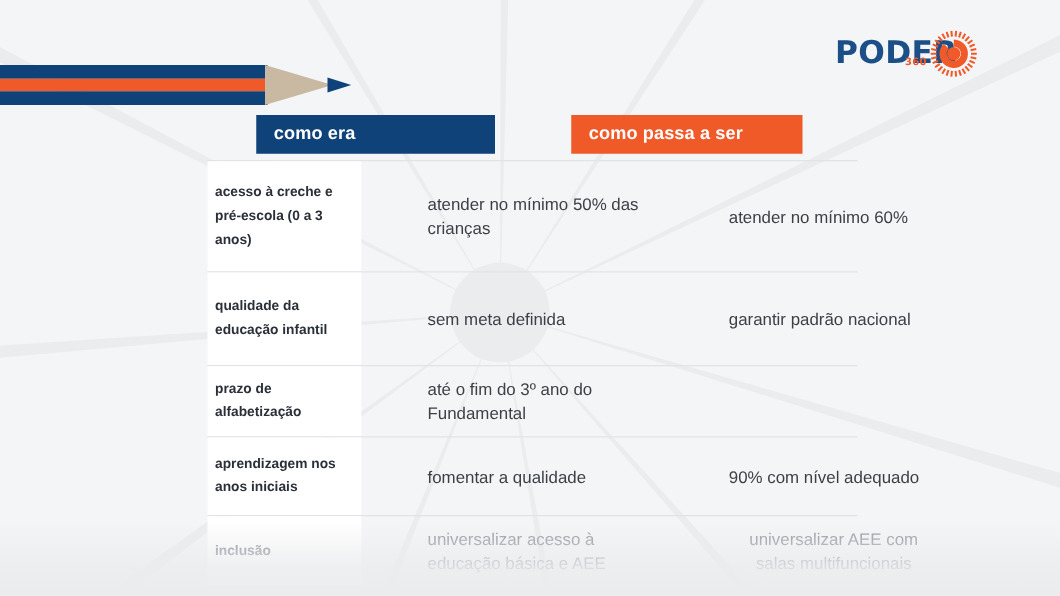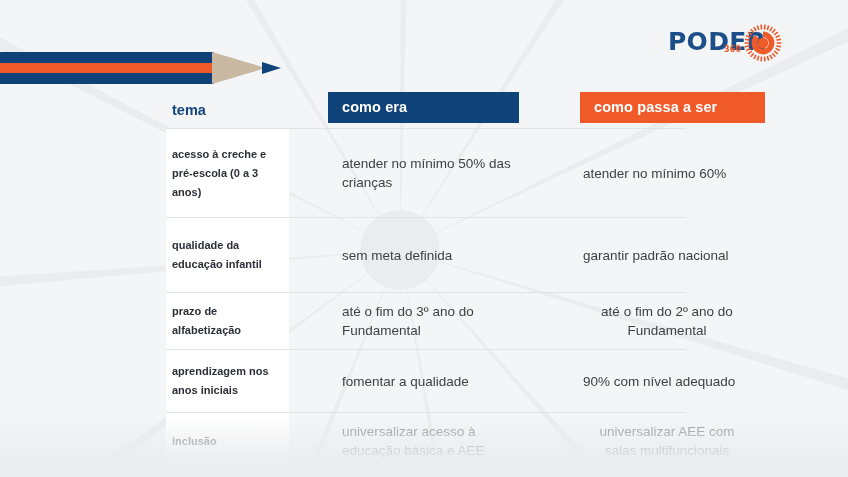--- a/index.html
+++ b/index.html
@@ -221,21 +221,20 @@
           <line x1="34.18314021064018" y1="16.985280483142482" x2="38.97606345423583" y2="15.966513198135459"></line>
         </g>
       <path d="M20 8 A12 12 0 1 1 11.5 11.5 L15.8 15.8 A6 6 0 1 0 20 14 Z" fill="#f05a28"></path>
       <circle cx="20" cy="20" r="5.6" fill="#f05a28"></circle>
     </svg>
   </div>
 
   <div id="table">
 
     <div class="row" id="header-row">
-      <div class="col-theme">tema</div>
       <div class="col-was">
         <div class="hdr-chip" id="chip-was">como era</div>
       </div>
       <div class="col-becomes">
         <div class="hdr-chip" id="chip-becomes">como passa a ser</div>
       </div>
     </div>
 
     <div id="rows-host">
         <div class="divider"></div>
@@ -247,21 +246,20 @@
         <div class="divider"></div>
         <div class="row " style="min-height:74px">
           <div class="col-theme">qualidade da educação infantil</div>
           <div class="col-was">sem meta definida</div>
           <div class="col-becomes">garantir padrão nacional</div>
         </div>
         <div class="divider"></div>
         <div class="row " style="min-height:52px">
           <div class="col-theme">prazo de alfabetização</div>
           <div class="col-was">até o fim do 3º ano do Fundamental</div>
-          <div class="col-becomes">até o fim do 2º ano do Fundamental</div>
         </div>
         <div class="divider"></div>
         <div class="row " style="min-height:62px">
           <div class="col-theme">aprendizagem nos anos iniciais</div>
           <div class="col-was">fomentar a qualidade</div>
           <div class="col-becomes">90% com nível adequado</div>
         </div>
         <div class="divider"></div>
         <div class="row faded-1" style="min-height:52px">
           <div class="col-theme">inclusão</div>

